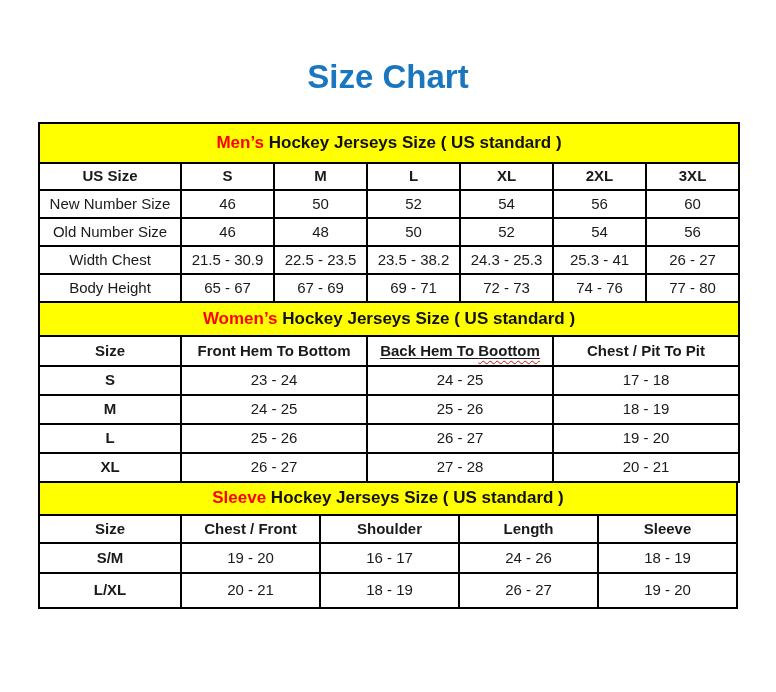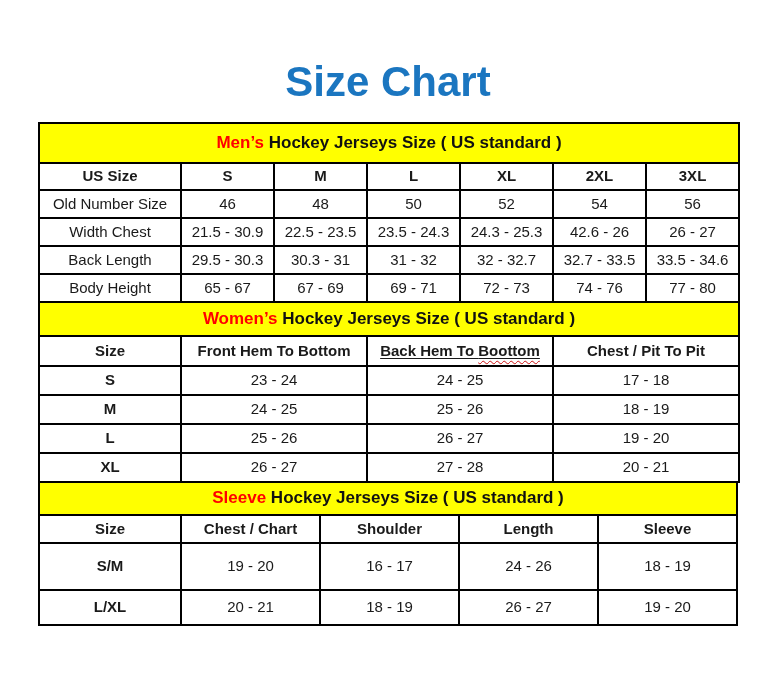--- a/index.html
+++ b/index.html
@@ -1,38 +1,38 @@
 <!DOCTYPE html>
 <html><head>
 <meta charset="utf-8">
 <style>
   html,body{margin:0;padding:0;background:#ffffff;}
   body{width:776px;height:692px;overflow:hidden;
        font-family:"Liberation Sans","DejaVu Sans",sans-serif;color:#1a1a1a;}
-  .title{margin:58px 0 0 0;text-align:center;font-size:42px;font-weight:bold;
+  .title{margin:58px 0 0 0;text-align:center;font-size:33px;font-weight:bold;
          color:#1b76c0;letter-spacing:0px;}
   .chart-wrap{position:absolute;left:38px;top:122px;width:700px;}
   table.tbl{border-collapse:collapse;table-layout:fixed;width:700px;background:#ffffff;}
   table.tbl + table.tbl{margin-top:-2px;}
   .tbl td,.tbl th{border:2px solid #000000;text-align:center;vertical-align:middle;
                   padding:0 2px;font-size:15px;line-height:1.1;overflow:hidden;}
   .band td{background:#ffff00;font-size:17px;font-weight:bold;color:#111111;}
   .red{color:#ff0000;}
   th{font-weight:bold;}
   td.plain{font-weight:normal;}
   .rowlabel-bold{font-weight:bold;}
   .underlined{text-decoration:underline;text-underline-offset:2px;}
   .misspelled{text-decoration-line:underline;text-decoration-style:wavy;
               text-decoration-color:#cc1111;text-decoration-thickness:1px;
               text-underline-offset:4px;}
   
   tr.h-band-m{height:40px;} tr.h-head-m{height:27px;} tr.h-row-m{height:28px;}
   tr.h-band-w{height:34px;} tr.h-head-w{height:30px;} tr.h-row-w{height:29px;}
   tr.h-band-y{height:33px;} tr.h-head-y{height:28px;}
-  tr.h-row-y1{height:47px;margin-top:20px;} tr.h-row-y2{height:35px;margin-left:40px;}
+  tr.h-row-y1{height:30px;margin-top:20px;} tr.h-row-y2{height:35px;margin-left:40px;}
   col.c-label{width:142px;}
   col.c-m{width:93px;}
   col.c-w{width:186px;}
   col.c-y{width:139px;}
 </style>
 </head>
 <body>
 
 <h1 class="title">Size Chart</h1>
 
@@ -55,45 +55,45 @@
     <tr class="h-head-m">
       <th>US Size</th>
       <th>S</th>
       <th>M</th>
       <th>L</th>
       <th>XL</th>
       <th>2XL</th>
       <th>3XL</th>
     </tr>
     <tr class="h-row-m">
+      <td class="plain">New Number Size</td>
+      <td class="plain">46</td>
+      <td class="plain">50</td>
+      <td class="plain">52</td>
+      <td class="plain">54</td>
+      <td class="plain">56</td>
+      <td class="plain">60</td>
+    </tr>
+    <tr class="h-row-m">
       <td class="plain">Old Number Size</td>
       <td class="plain">46</td>
       <td class="plain">48</td>
       <td class="plain">50</td>
       <td class="plain">52</td>
       <td class="plain">54</td>
       <td class="plain">56</td>
     </tr>
     <tr class="h-row-m">
       <td class="plain">Width Chest</td>
       <td class="plain">21.5 - 30.9</td>
       <td class="plain">22.5 - 23.5</td>
-      <td class="plain">23.5 - 24.3</td>
+      <td class="plain">23.5 - 38.2</td>
       <td class="plain">24.3 - 25.3</td>
-      <td class="plain">42.6 - 26</td>
+      <td class="plain">25.3 - 41</td>
       <td class="plain">26 - 27</td>
-    </tr>
-    <tr class="h-row-m">
-      <td class="plain">Back Length</td>
-      <td class="plain">29.5 - 30.3</td>
-      <td class="plain">30.3 - 31</td>
-      <td class="plain">31 - 32</td>
-      <td class="plain">32 - 32.7</td>
-      <td class="plain">32.7 - 33.5</td>
-      <td class="plain">33.5 - 34.6</td>
     </tr>
     <tr class="h-row-m">
       <td class="plain">Body Height</td>
       <td class="plain">65 - 67</td>
       <td class="plain">67 - 69</td>
       <td class="plain">69 - 71</td>
       <td class="plain">72 - 73</td>
       <td class="plain">74 - 76</td>
       <td class="plain">77 - 80</td>
     </tr>
@@ -151,21 +151,21 @@
         <col class="c-y">
         <col class="c-y">
         <col class="c-y">
       </colgroup>
     <tbody>
         <tr class="band h-band-y">
       <td colspan="5"><span class="red">Sleeve</span><span> Hockey Jerseys Size ( US standard )</span></td>
     </tr>
     <tr class="h-head-y">
       <th>Size</th>
-      <th>Chest / Chart</th>
+      <th>Chest / Front</th>
       <th>Shoulder</th>
       <th>Length</th>
       <th>Sleeve</th>
     </tr>
     <tr class="h-row-y1">
       <td class="rowlabel-bold">S/M</td>
       <td class="plain">19 - 20</td>
       <td class="plain">16 - 17</td>
       <td class="plain">24 - 26</td>
       <td class="plain">18 - 19</td>

